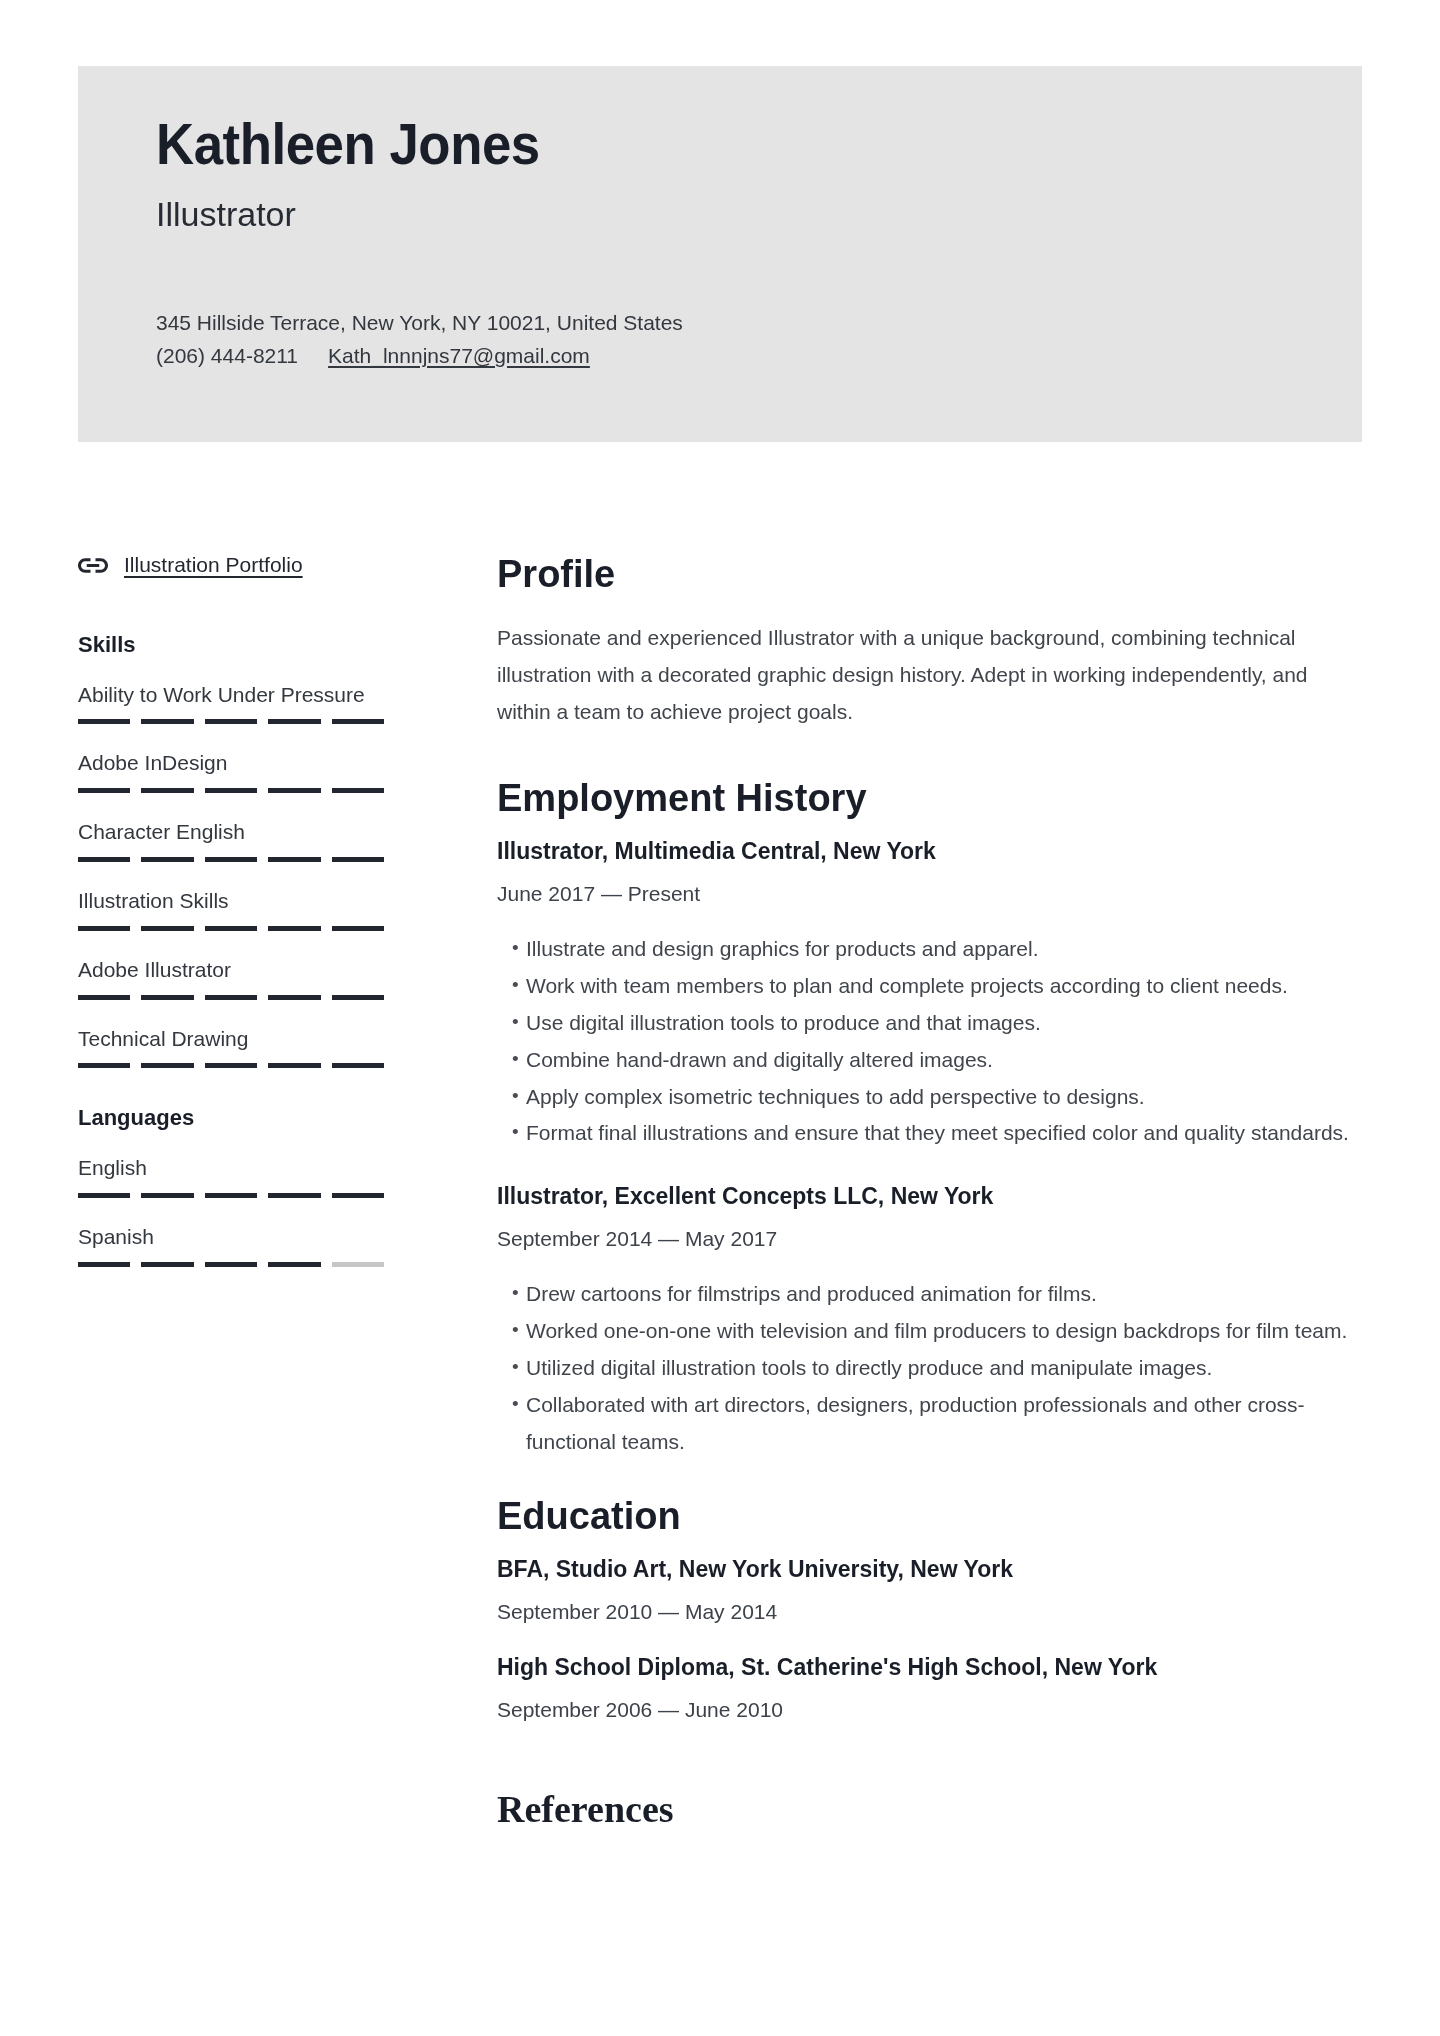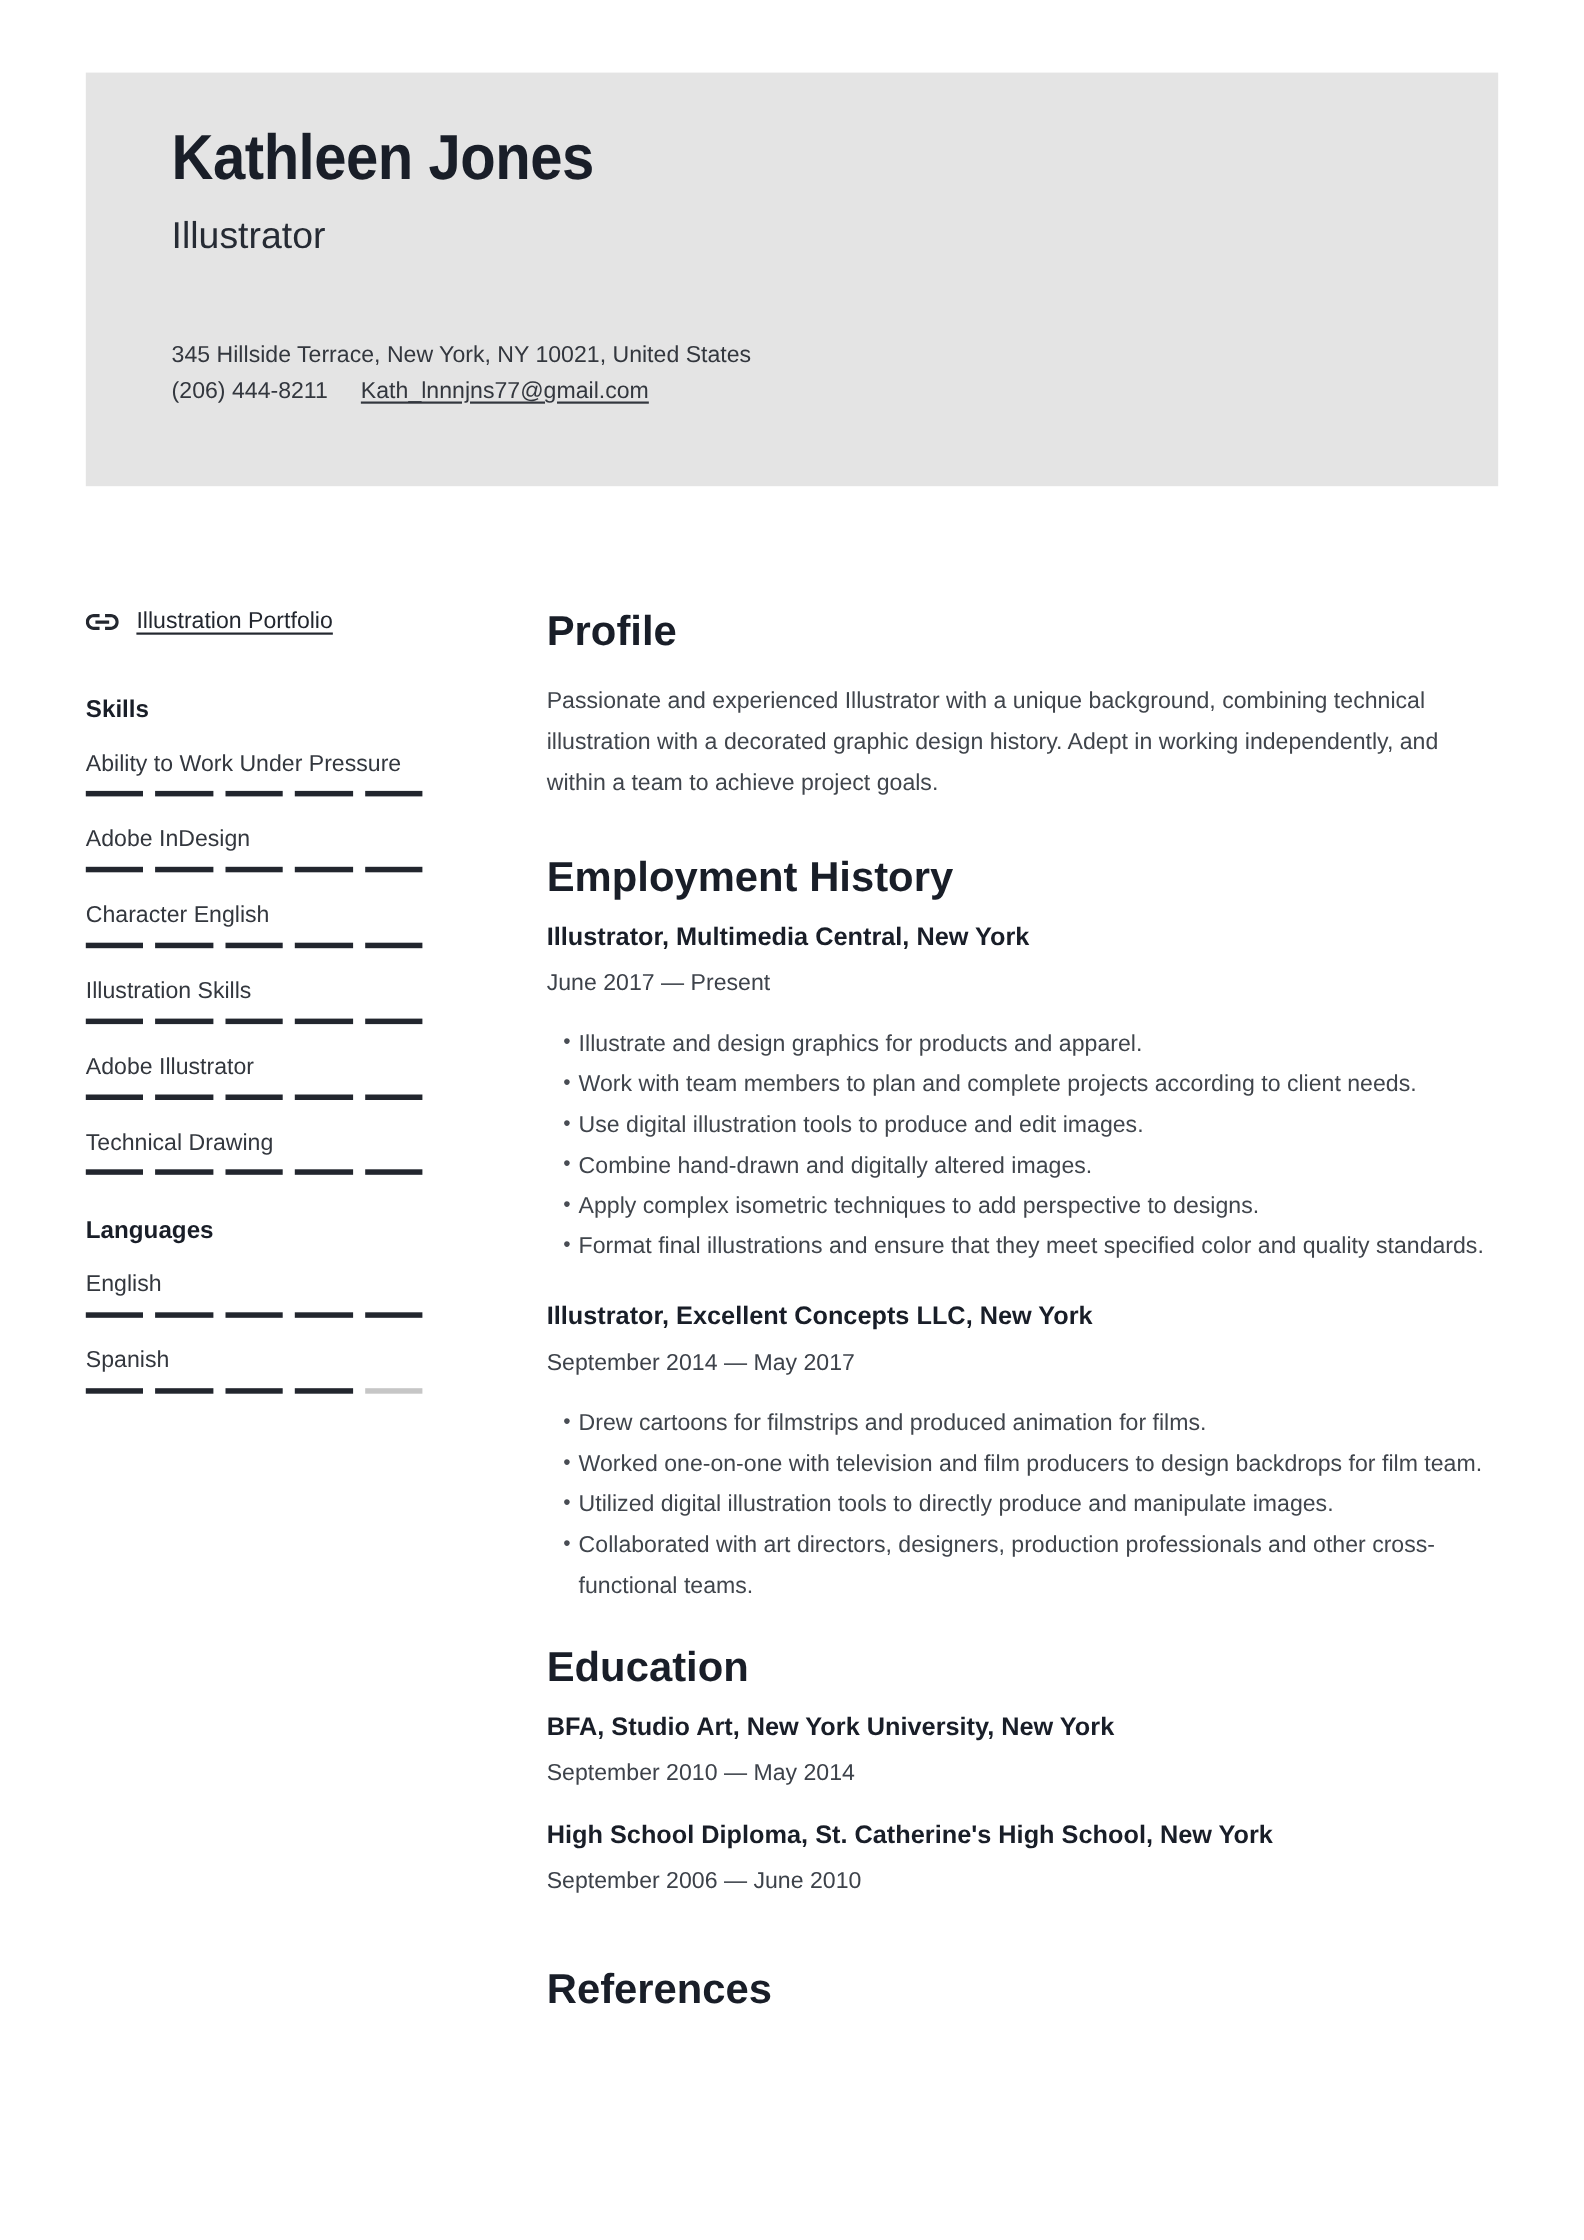--- a/index.html
+++ b/index.html
@@ -71,21 +71,21 @@
     list-style:none;margin:20px 0 0 0;padding:0 0 0 29px;
     font-size:21px;line-height:1.76;color:var(--body);
   }
   ul.duties li{position:relative;}
   ul.duties li::before{
     content:"\2022";position:absolute;left:-14px;top:0;font-size:19px;color:#494d54;
   }
   .job2{margin-top:30px;}
   .education .section-heading{margin-top:34px;}
   .edu2{margin-top:24px;}
-  .references .section-heading{margin-top:62px;}
+  .references .section-heading{margin-top:62px;font-family:Liberation Serif, serif;}
 </style>
 </head>
 <body>
 
 <div class="page">
 
   <div class="header">
     <h1 class="name">Kathleen Jones</h1>
     <div class="job-role">Illustrator</div>
     <div class="contact">
@@ -209,21 +209,21 @@
 
       <div class="employment">
         <h2 class="section-heading">Employment History</h2>
 
         <div class="job job1">
           <h3 class="entry-title">Illustrator, Multimedia Central, New York</h3>
           <div class="entry-dates">June 2017 — Present</div>
           <ul class="duties">
             <li>Illustrate and design graphics for products and apparel.</li>
             <li>Work with team members to plan and complete projects according to client needs.</li>
-            <li>Use digital illustration tools to produce and edit images.</li>
+            <li>Use digital illustration tools to produce and that images.</li>
             <li>Combine hand-drawn and digitally altered images.</li>
             <li>Apply complex isometric techniques to add perspective to designs.</li>
             <li>Format final illustrations and ensure that they meet specified color and quality standards.</li>
           </ul>
         </div>
 
         <div class="job job2">
           <h3 class="entry-title">Illustrator, Excellent Concepts LLC, New York</h3>
           <div class="entry-dates">September 2014 — May 2017</div>
           <ul class="duties">

